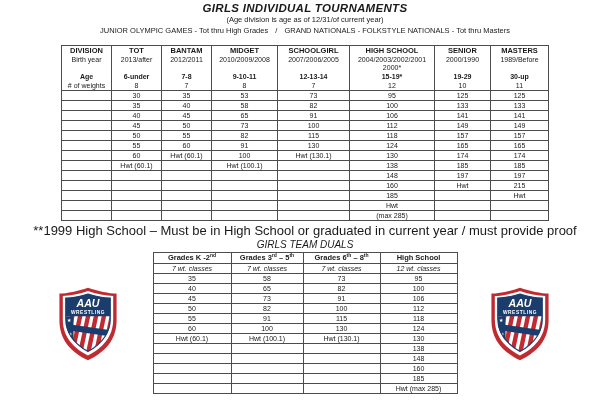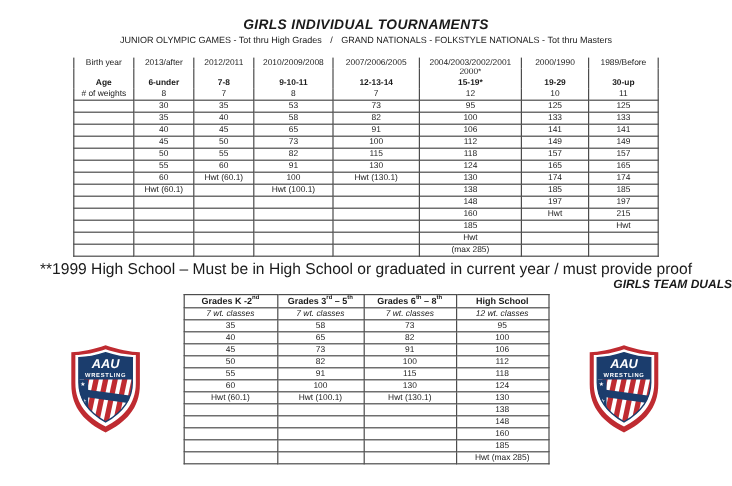--- a/index.html
+++ b/index.html
@@ -1,56 +1,57 @@
 <!DOCTYPE html>
 <html style="--navy: #1b3d6d; --red: #bf2b31; --white: #ffffff;"><head>
 <meta charset="utf-8">
 <style>
   html,body{margin:0;padding:0;background:#e8e8e8;}
   .page{
     width:610px;height:405px;position:relative;background:#ffffff;
     font-family:"Liberation Sans",sans-serif;color:#1a1a1a;overflow:hidden;
     margin:0 auto;
   }
-  .hdr-block{text-align:center;padding-top:15px;}
+  .hdr-block{text-align:center;padding-top:2px;}
   .doc-title{font-size:11.5px;font-weight:bold;font-style:italic;letter-spacing:.3px;line-height:12px;}
   .doc-sub{font-size:7.5px;margin-top:1px;line-height:9px;}
   .events{font-size:7.5px;margin-top:2px;line-height:9px;}
   .events .b{font-weight:normal;}
   .events .sep{margin:0 5px;}
 
   table{border-collapse:collapse;table-layout:fixed;margin:0 auto;}
   td{border:1px solid #4d4d4d;text-align:center;padding:0;height:9px;line-height:9px;
      font-size:7px;white-space:nowrap;overflow:hidden;color:#1a1a1a;}
   .ind{width:487px;margin-top:10px;}
   .ind tr.hr td{border-top:none;border-bottom:none;}
   .ind tr.hr-top td{border-top:1px solid #4d4d4d;}
   .ind tr.hr-bot td{border-bottom:1px solid #4d4d4d;}
   .ind tr.nm td{font-weight:bold;font-size:7.5px;}
   .ind tr.ag td{font-weight:bold;}
   .ind tr.yr2 td{height:8px;line-height:8px;}
 
   .footnote{text-align:center;font-size:13px;margin-top:5px;line-height:9px;}
-  .team-title{text-align:right;font-size:10px;font-weight:bold;font-style:italic;margin-top:4px;line-height:11px;}
+  .team-title{text-align:center;font-size:10px;font-weight:normal;font-style:italic;margin-top:4px;line-height:11px;}
   .team{width:304px;margin-top:2px;}
   .team tr.thead td{font-weight:bold;font-size:7.5px;height:10px;line-height:10px;}
   .team tr.tsub td{font-style:italic;}
   sup{font-size:5px;line-height:0;}
 
   .logo{position:absolute;top:286px;}
   .logo-left{left:57px;}
   .logo-right{left:489px;}
 </style>
 </head>
 <body>
 
 <div class="page">
 
   <div class="hdr-block">
     <div class="doc-title">GIRLS INDIVIDUAL TOURNAMENTS</div>
+    <div class="doc-sub">(Age division is age as of 12/31/of current year)</div>
     <div class="events">
       <span class="b">JUNIOR OLYMPIC GAMES</span>
       <span>- Tot thru High Grades</span>
       <span class="sep">/</span>
       <span class="b">GRAND NATIONALS - FOLKSTYLE NATIONALS</span>
       <span>- Tot thru Masters</span>
     </div>
   </div>
 
   <table class="ind">
@@ -58,20 +59,30 @@
         <col style="width: 50px;">
         <col style="width: 50px;">
         <col style="width: 50px;">
         <col style="width: 66px;">
         <col style="width: 72px;">
         <col style="width: 85px;">
         <col style="width: 56px;">
         <col style="width: 58px;">
       </colgroup>
     <tbody id="ind-body">
+        <tr class="hr hr-top nm">
+          <td>DIVISION</td>
+          <td>TOT</td>
+          <td>BANTAM</td>
+          <td>MIDGET</td>
+          <td>SCHOOLGIRL</td>
+          <td>HIGH SCHOOL</td>
+          <td>SENIOR</td>
+          <td>MASTERS</td>
+        </tr>
         <tr class="hr yr">
           <td>Birth year</td>
           <td>2013/after</td>
           <td>2012/2011</td>
           <td>2010/2009/2008</td>
           <td>2007/2006/2005</td>
           <td>2004/2003/2002/2001</td>
           <td>2000/1990</td>
           <td>1989/Before</td>
         </tr>

